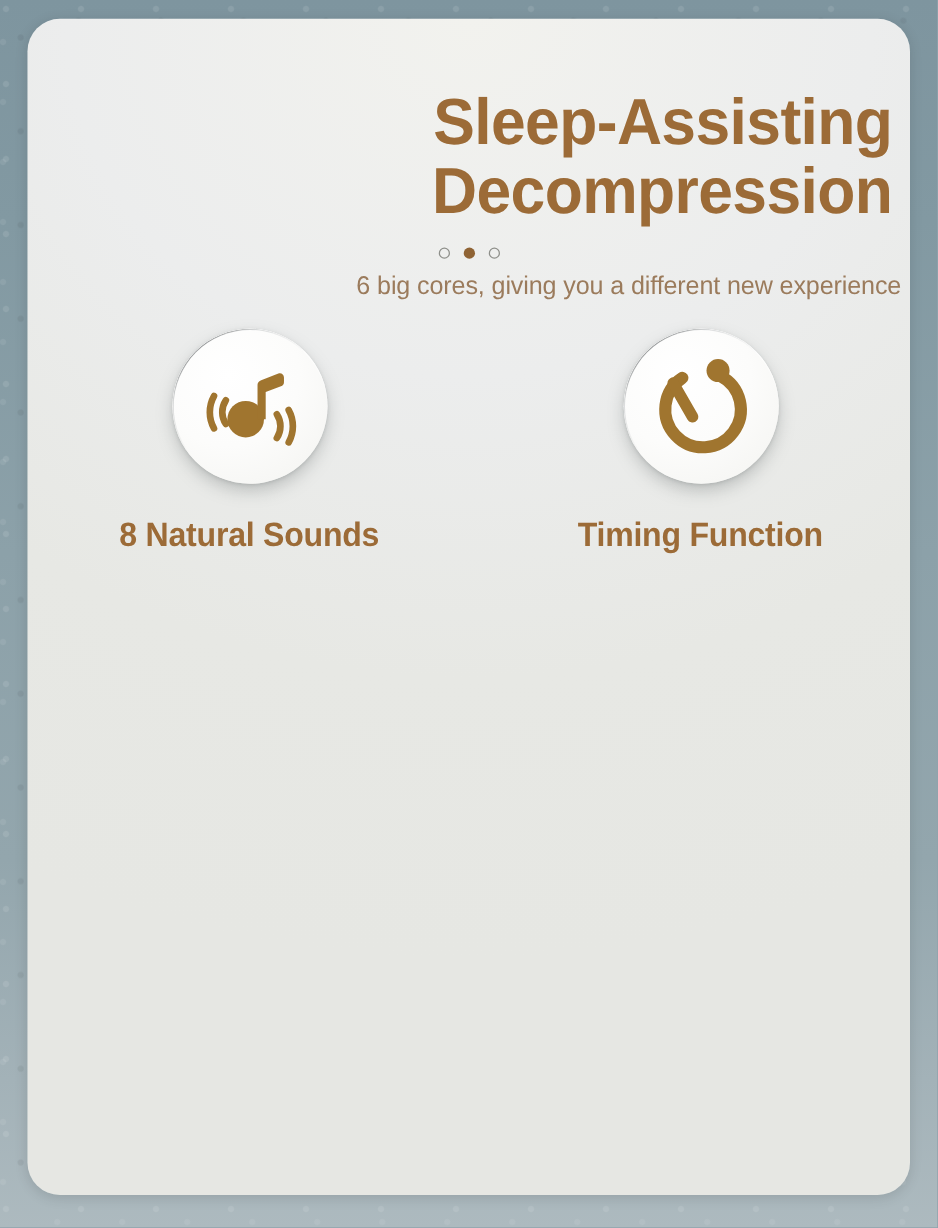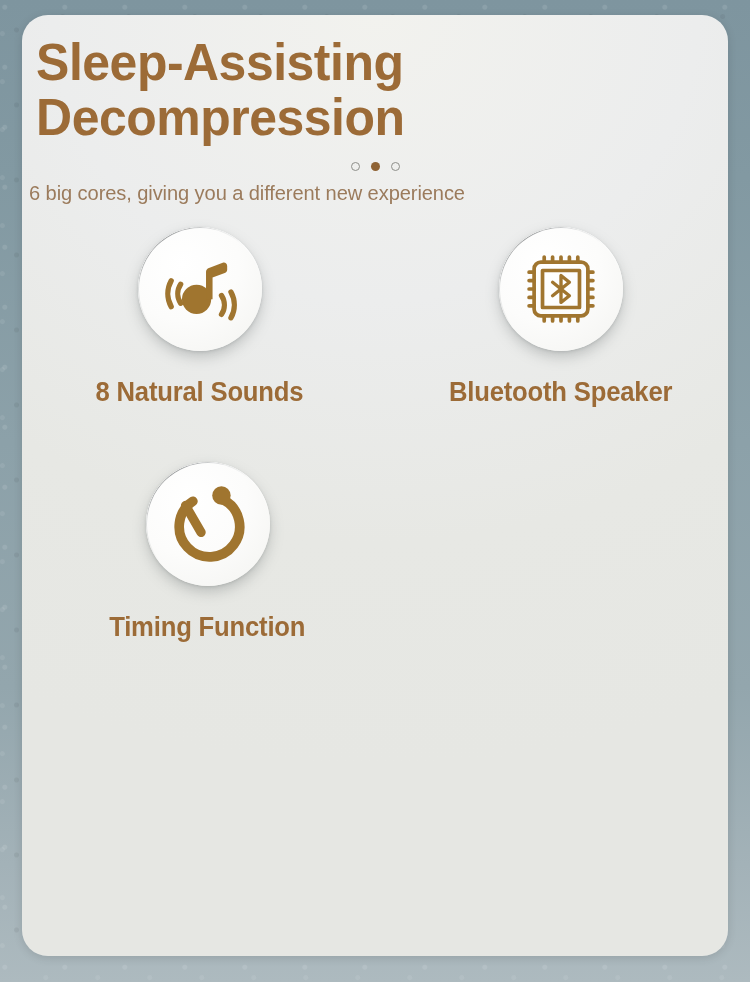--- a/index.html
+++ b/index.html
@@ -52,22 +52,22 @@
     height: 941px;
     border-radius: 26px;
     background:
       radial-gradient(120% 80% at 50% 0%, #f2f2ee 0%, #eceded 38%, #e7e8e4 70%, #e6e7e3 100%);
     box-shadow: 0 2px 10px rgba(0,0,0,.12);
     overflow: hidden;
   }
 
   
   .header {
-    padding-top: 20px;
-    text-align: left;
+    padding-top: 56px;
+    text-align: right;
   }
 
   .title {
     margin: 0;
     color: #9c6b37;
     font-size: 52px;
     line-height: 1.06;
     font-weight: 700;
     letter-spacing: -0.5px;
     font-family: "Liberation Sans", sans-serif;
@@ -208,38 +208,20 @@
                 <path d="M86 53.5 a31 31 0 0 1 0 30"></path>
               </g>
             </svg>
           </span>
         </div>
         <div class="feature-label">8 Natural Sounds</div>
       </div>
 
 
 
-      <div class="cell col-right">
-        <div class="icon-circle">
-          <span>
-            <svg width="84" height="84" viewBox="0 0 100 100" fill="none" stroke="#a0752f" stroke-width="4.4" stroke-linecap="round" stroke-linejoin="round">
-              <rect x="18" y="18" width="64" height="64" rx="8"></rect>
-              <rect x="28" y="28" width="44" height="44"></rect>
-              <g>
-                <path d="M30 12 v6 M40 12 v6 M50 12 v6 M60 12 v6 M70 12 v6"></path>
-                <path d="M30 82 v6 M40 82 v6 M50 82 v6 M60 82 v6 M70 82 v6"></path>
-                <path d="M12 30 h6 M12 40 h6 M12 50 h6 M12 60 h6 M12 70 h6"></path>
-                <path d="M82 30 h6 M82 40 h6 M82 50 h6 M82 60 h6 M82 70 h6"></path>
-              </g>
-              <path d="M50 34 v32 l10 -8 l-20 -16 M50 34 l10 8 l-20 16" stroke-width="4"></path>
-            </svg>
-          </span>
-        </div>
-        <div class="feature-label">Bluetooth Speaker</div>
-      </div>
 
 
       <div class="cell col-right">
         <div class="icon-circle">
           <span>
             <svg width="84" height="84" viewBox="0 0 100 100" fill="none">
               <path d="M68 21 a36 36 0 1 1 -36 2" stroke="#a0752f" stroke-width="11.5" fill="none" stroke-linecap="round"></path>
               <circle cx="66" cy="16" r="11" fill="#a0752f"></circle>
               <rect x="27" y="20" width="11" height="48" rx="5.5" fill="#a0752f" transform="rotate(-30 32.5 44)"></rect>
             </svg>

